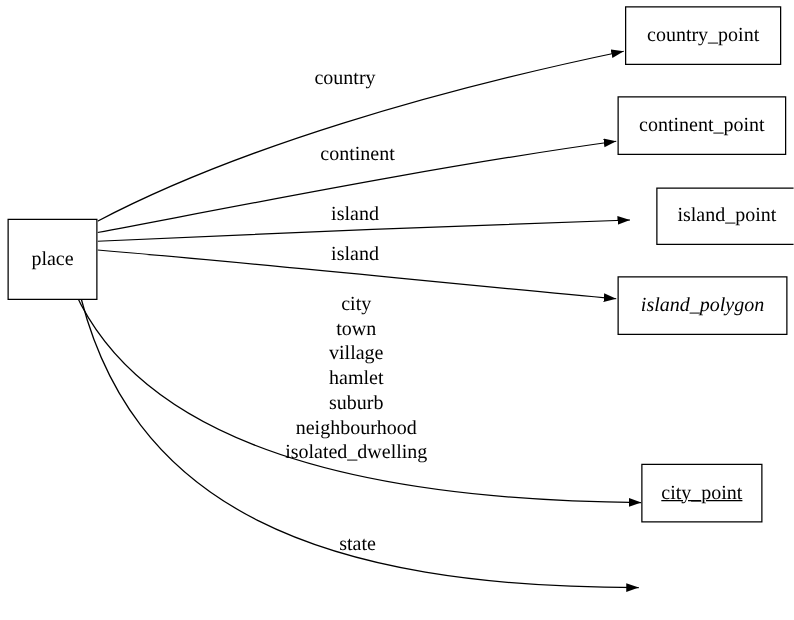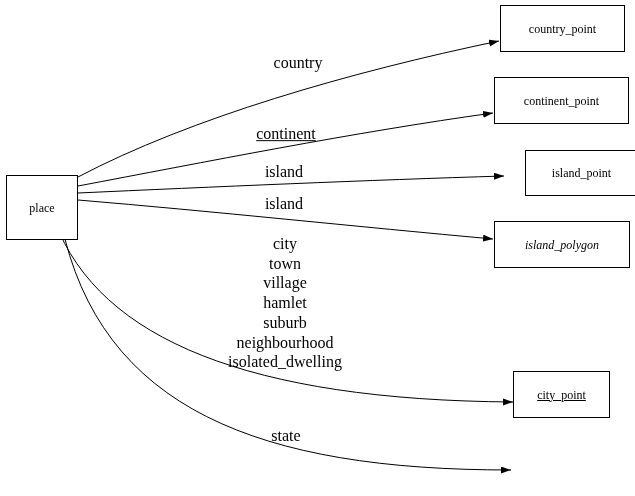--- a/index.html
+++ b/index.html
@@ -29,21 +29,21 @@
     stroke-width: 1;
   }
   .node {
     position: absolute;
     box-sizing: border-box;
     border: 1px solid #000000;
     background: #ffffff;
     display: flex;
     align-items: center;
     justify-content: center;
-    font-size: 12px;
+    font-size: 16px;
     line-height: 1;
     white-space: nowrap;
   }
   .edge-label {
     position: absolute;
     transform: translate(-50%, -50%);
     font-size: 16px;
     line-height: 19.7px;
     text-align: center;
     white-space: pre-line;
@@ -74,23 +74,23 @@
 
   <div class="node" style="left:494px; top:77px; width:135px; height:47px;">continent_point</div>
 
   <div class="node" style="left:505px; top:150px; width:113px; height:46px;margin-left:20px;">island_point</div>
 
   <div class="node" style="left:494px; top:221px; width:136px; height:47px;font-style:italic;">island_polygon</div>
 
   <div class="node" style="left:513px; top:371px; width:97px; height:47px;text-decoration:underline;">city_point</div>
 
 
-  <div class="edge-label" style="left:298px; top:63px;text-align:right;">country</div>
+  <div class="edge-label" style="left:276px; top:63px;text-align:right;">country</div>
 
-  <div class="edge-label" style="left:286px; top:134px;text-decoration:underline;">continent</div>
+  <div class="edge-label" style="left:286px; top:124px;">continent</div>
 
   <div class="edge-label" style="left:284px; top:172px;">island</div>
 
   <div class="edge-label" style="left:284px; top:204px;">island</div>
 
   <div class="edge-label" style="left:285px; top:303px;">city
 town
 village
 hamlet
 suburb

